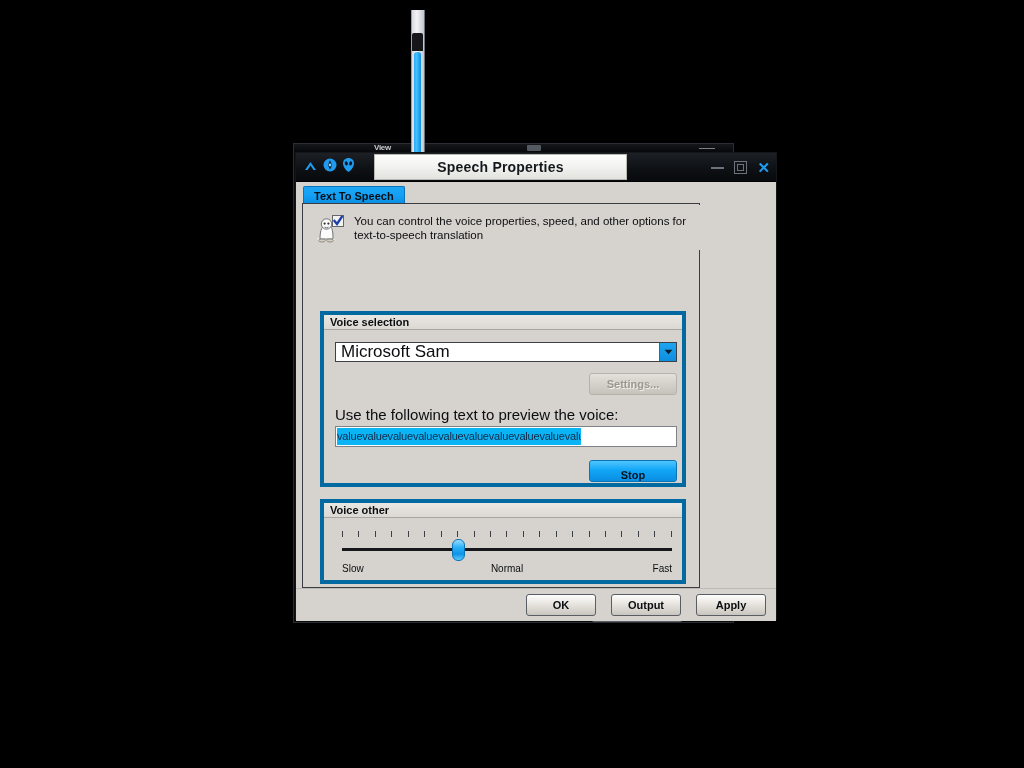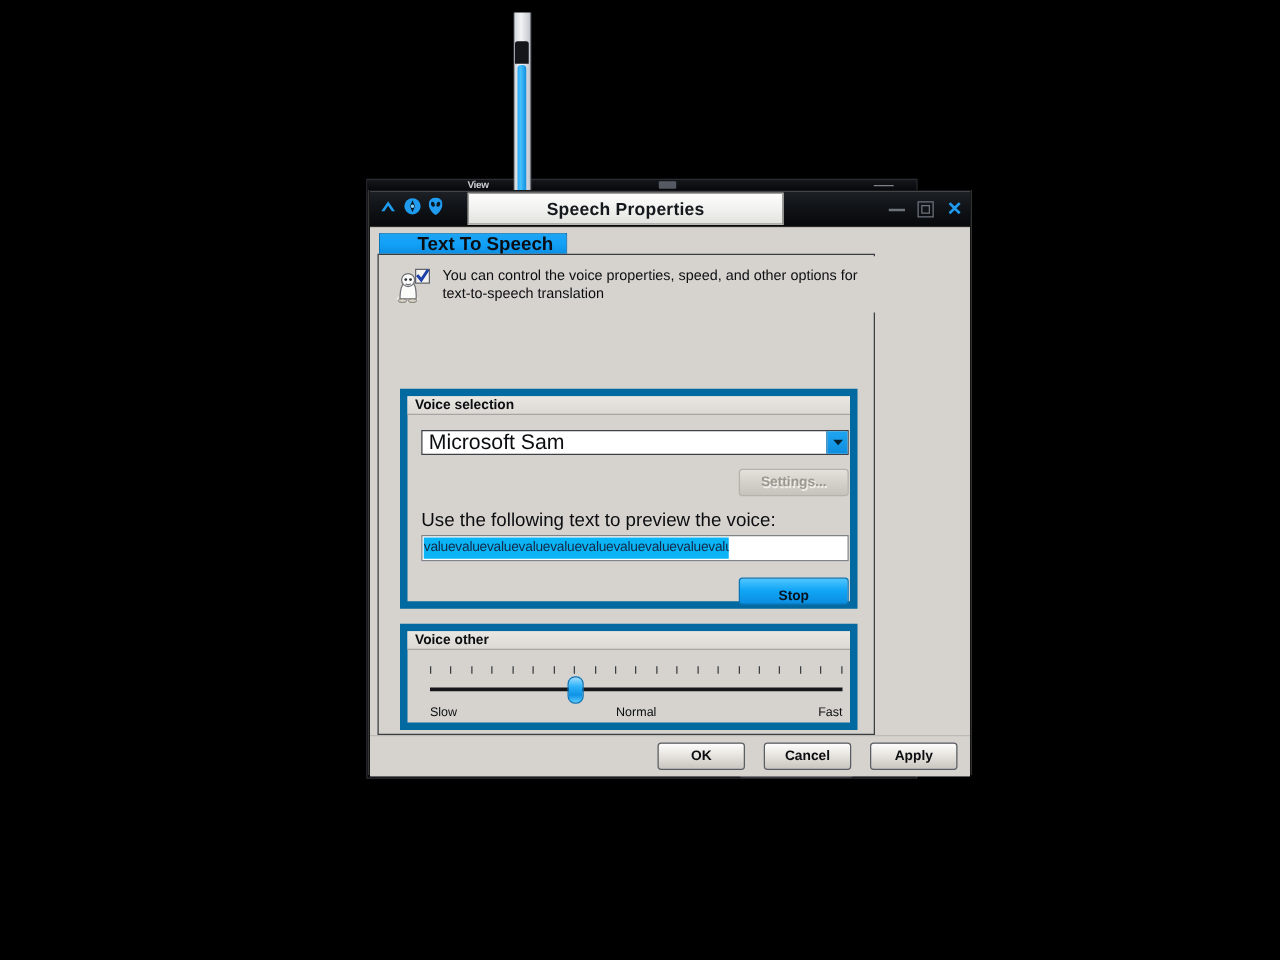--- a/index.html
+++ b/index.html
@@ -231,26 +231,25 @@
     padding: 0 10px;
     background: linear-gradient(to bottom,#1ea5f2 0%,#12a0f7 50%,#0b8de0 100%);
     border: 1px solid #0b74b8;
     border-bottom: none;
     box-sizing: border-box;
     display: flex;
     align-items: center;
     border-radius: 2px 2px 0 0;
   }
   #tab-tts-label {
-    font-size: 15px;
+    font-size: 11px;
     font-weight: bold;
     color: #0a0d12;
     font-family: "Liberation Sans", sans-serif;
     white-space: nowrap;
-    margin-left: 20px;
   }
 
   
   #tabpage {
     position: absolute;
     left: 6px;
     top: 21px;
     width: 398px;
     height: 385px;
     background: #d6d3ce;
@@ -282,21 +281,21 @@
     color: #0b0d10;
     line-height: 14px;
     font-family: "Liberation Sans", sans-serif;
     padding-top: 1px;
   }
 
   
   .groupbox {
     position: absolute;
     background: #d6d3ce;
-    border: 6px solid #0369a1;
+    border: 4px solid #0369a1;
     box-sizing: border-box;
   }
   .group-title {
     position: absolute;
     left: 0;
     top: 0;
     width: 100%;
     height: 15px;
     background: linear-gradient(to bottom,#e9e7e2 0%,#dcd9d4 100%);
     border-bottom: 1px solid #a8a6a2;
@@ -717,21 +716,21 @@
           <span>Audio Output...</span>
         </div>
 
       </div>
 
       <div id="button-bar">
         <div class="dlg-button">
           <span>OK</span>
         </div>
         <div class="dlg-button">
-          <span>Cancel</span>
+          <span>Output</span>
         </div>
         <div class="dlg-button">
           <span>Apply</span>
         </div>
       </div>
 
     </div>
   </div>
 </div>
 

